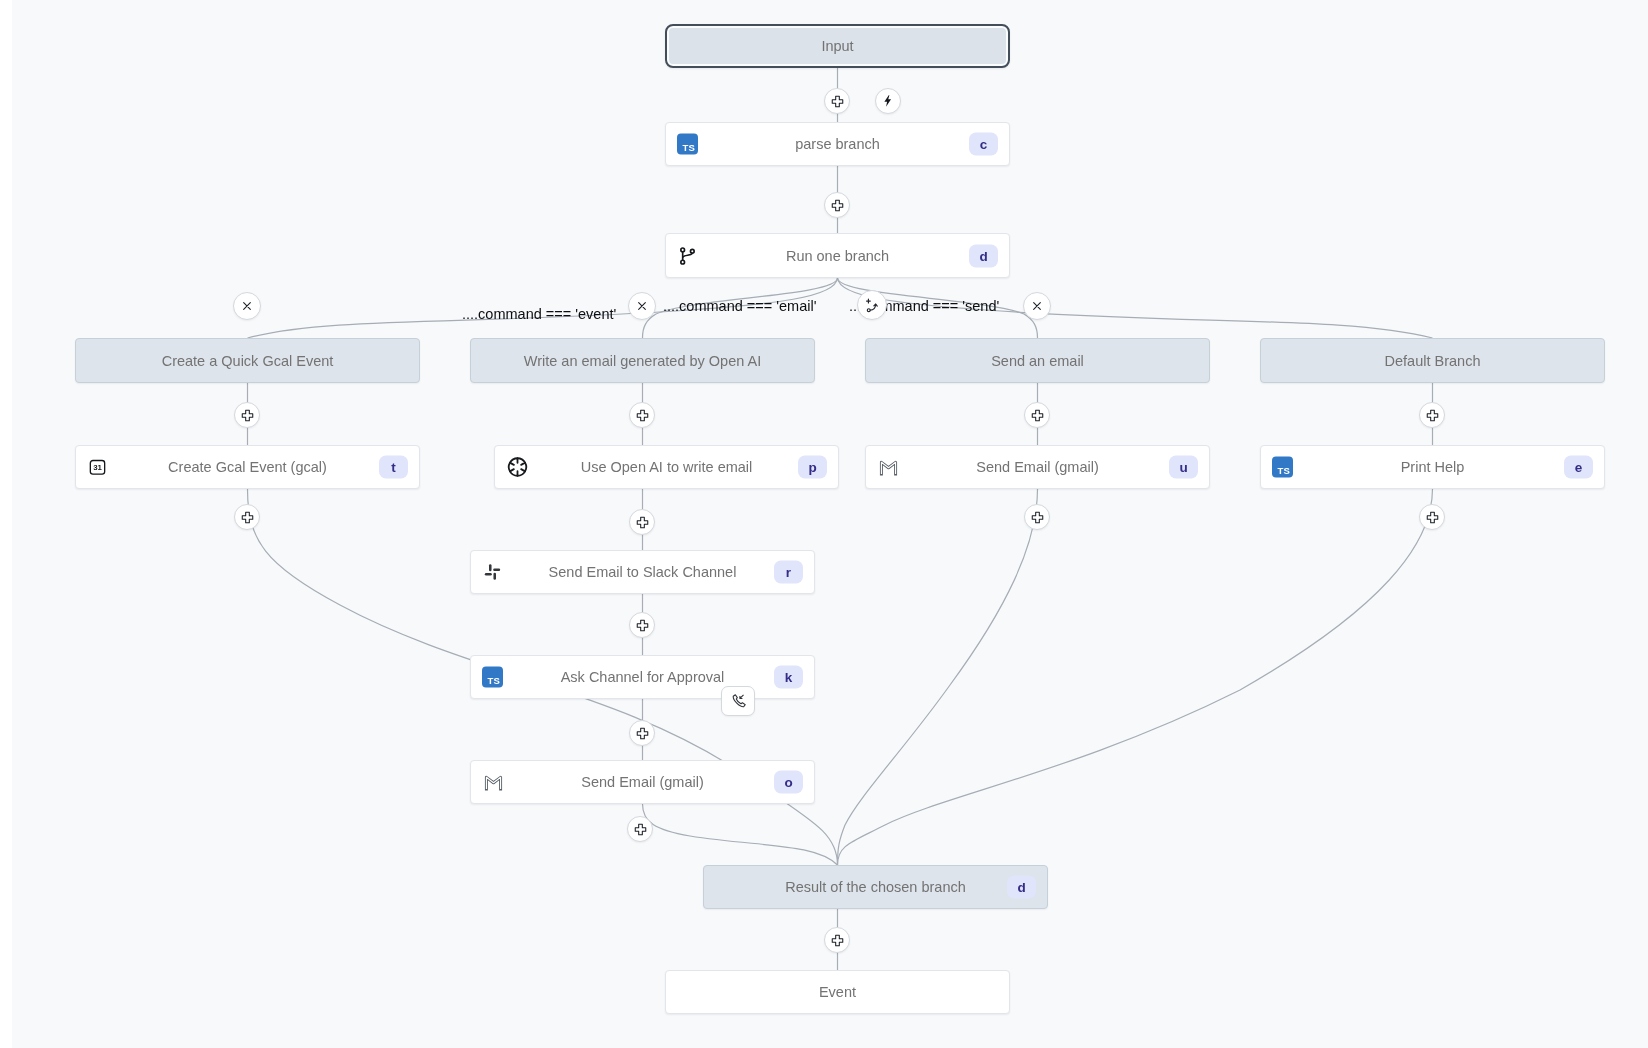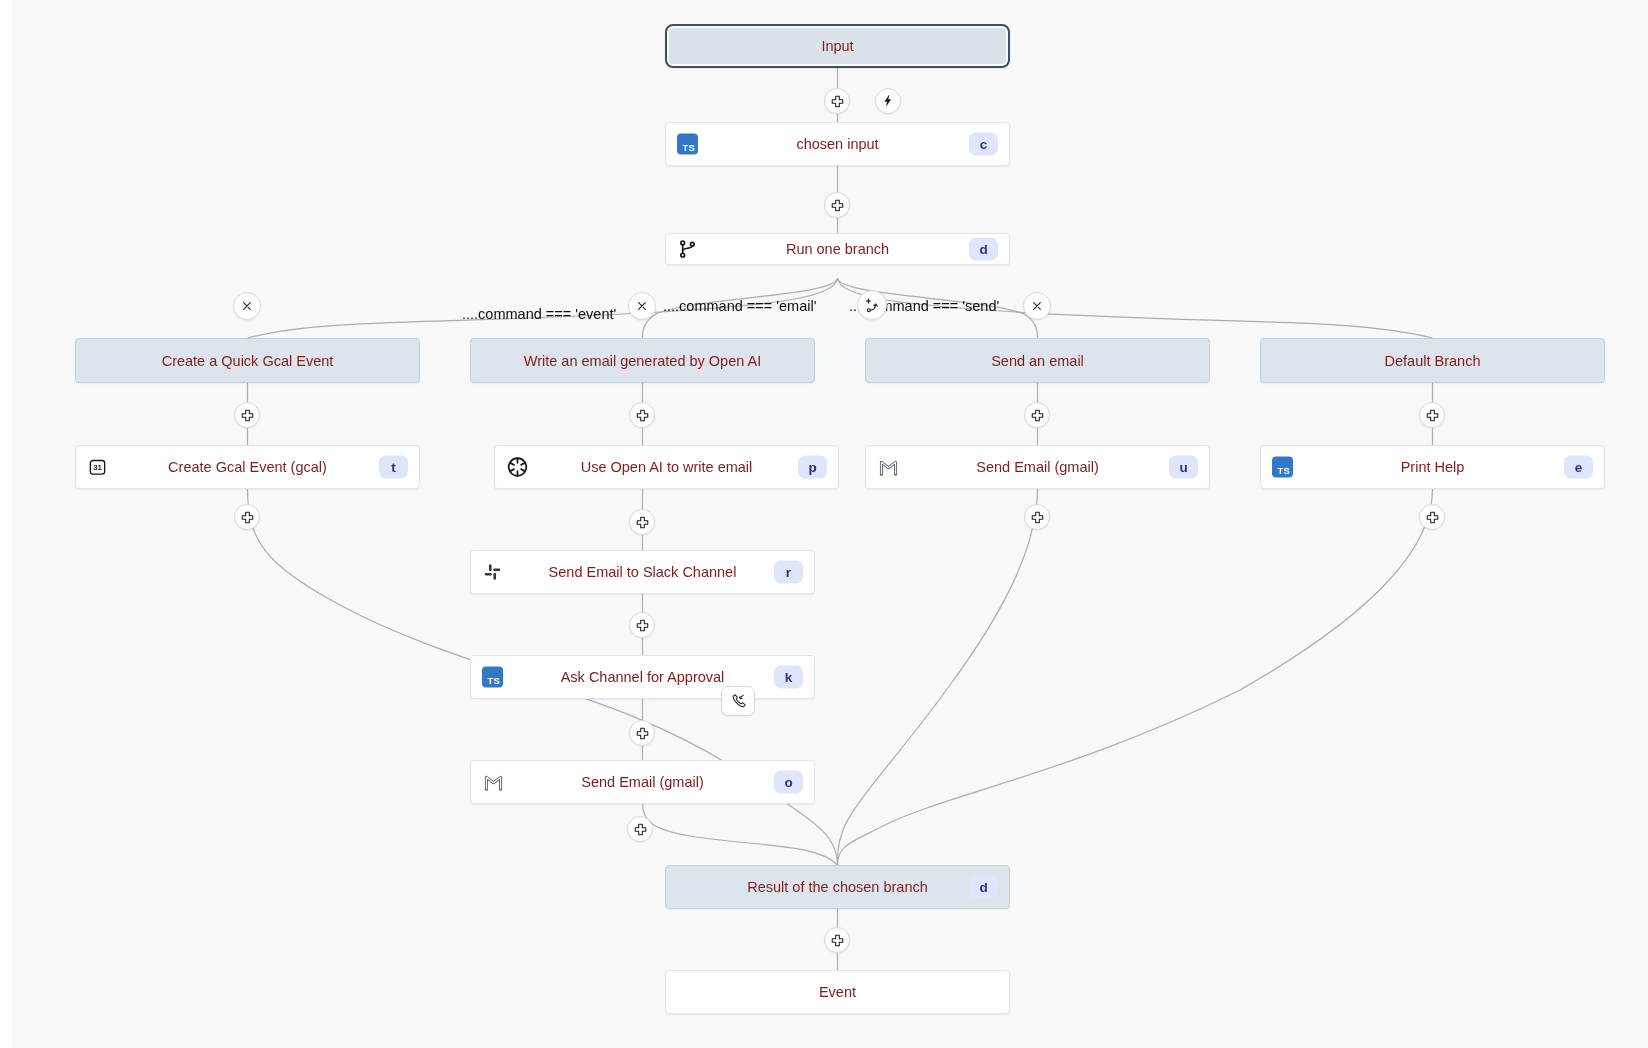--- a/index.html
+++ b/index.html
@@ -13,21 +13,21 @@
   #edges{position:absolute;left:0;top:0;pointer-events:none;}
   .node{
     position:absolute;width:345px;height:44px;background:#fff;
     border:1px solid #e2e6ea;border-radius:4px;
     box-shadow:0 1px 2px rgba(16,24,40,.07);
     box-sizing:border-box;
   }
   .node .label, .header .label{
     position:absolute;left:0;right:0;top:0;bottom:0;
     display:flex;align-items:center;justify-content:center;
-    font-size:14.5px;white-space:nowrap;color:#7f1d1d;pointer-events:none;
+    font-size:14.5px;white-space:nowrap;color:#737373;pointer-events:none;
   }
   .icon-left{position:absolute;left:11px;top:50%;transform:translateY(-50%);display:flex;align-items:center;}
   .badge{
     position:absolute;right:11px;top:50%;transform:translateY(-50%);
     min-width:15px;height:23px;padding:0 7px;border-radius:7px;
     background:#e0e5fb;color:#352d87;font-weight:700;font-size:13.5px;
     display:flex;align-items:center;justify-content:center;
   }
   .header{
     position:absolute;width:345px;height:45px;
@@ -104,31 +104,31 @@
 <div class="circle-btn bolt-btn" style="left:875px;top:88px;">
   <svg width="14" height="14" viewBox="0 0 24 24">
       <path d="M13.2 2.2 5.8 13.4h4.6l-1.7 8.4 8.5-12.6h-4.8l2-7z" fill="#14181c"></path>
     </svg>
 </div>
 
 <div class="node" style="left:665px;top:122px;">
   <span class="icon-left">
       <span class="ts-icon">TS</span>
     </span>
-  <div class="label">chosen input</div>
+  <div class="label">parse branch</div>
   <span class="badge">c</span>
 </div>
 
 <div class="circle-btn plus-btn" style="left:824px;top:192px;">
   <svg width="15" height="15" viewBox="0 0 24 24">
       <path d="M9.1 3.6h5.8v5.5h5.5v5.8h-5.5v5.5H9.1v-5.5H3.6V9.1h5.5z" fill="#fff" stroke="#1c2126" stroke-width="1.7" stroke-linejoin="round"></path>
     </svg>
 </div>
 
-<div class="node" style="left:665px;top:233px;height:32px;">
+<div class="node" style="left:665px;top:233px;height:45px;">
   <span class="icon-left">
     <svg width="21" height="21" viewBox="0 0 24 24" fill="none" stroke="#14181c" stroke-width="1.9">
       <circle cx="6.5" cy="19" r="2.1"></circle>
         <circle cx="6.5" cy="5" r="2.1"></circle>
         <circle cx="17.5" cy="6.5" r="2.1"></circle>
       <path d="M6.5 7.1v9.8"></path>
         <path d="M6.5 14c0-3.8 11-2 11-5.4"></path>
     </svg>
   </span>
   <div class="label">Run one branch</div>
@@ -327,21 +327,21 @@
   <div class="label">Send Email (gmail)</div>
   <span class="badge">o</span>
 </div>
 
 <div class="circle-btn plus-btn" style="left:627px;top:816px;">
   <svg width="15" height="15" viewBox="0 0 24 24">
       <path d="M9.1 3.6h5.8v5.5h5.5v5.8h-5.5v5.5H9.1v-5.5H3.6V9.1h5.5z" fill="#fff" stroke="#1c2126" stroke-width="1.7" stroke-linejoin="round"></path>
     </svg>
 </div>
 
-<div class="header" style="left:665px;top:865px;height:44px;padding-left:13px;">
+<div class="header" style="left:703px;top:865px;height:44px;padding-left:13px;">
   <div class="label">Result of the chosen branch</div>
   <span class="badge">d</span>
 </div>
 
 <div class="circle-btn plus-btn" style="left:824px;top:927px;">
   <svg width="15" height="15" viewBox="0 0 24 24">
       <path d="M9.1 3.6h5.8v5.5h5.5v5.8h-5.5v5.5H9.1v-5.5H3.6V9.1h5.5z" fill="#fff" stroke="#1c2126" stroke-width="1.7" stroke-linejoin="round"></path>
     </svg>
 </div>
 

